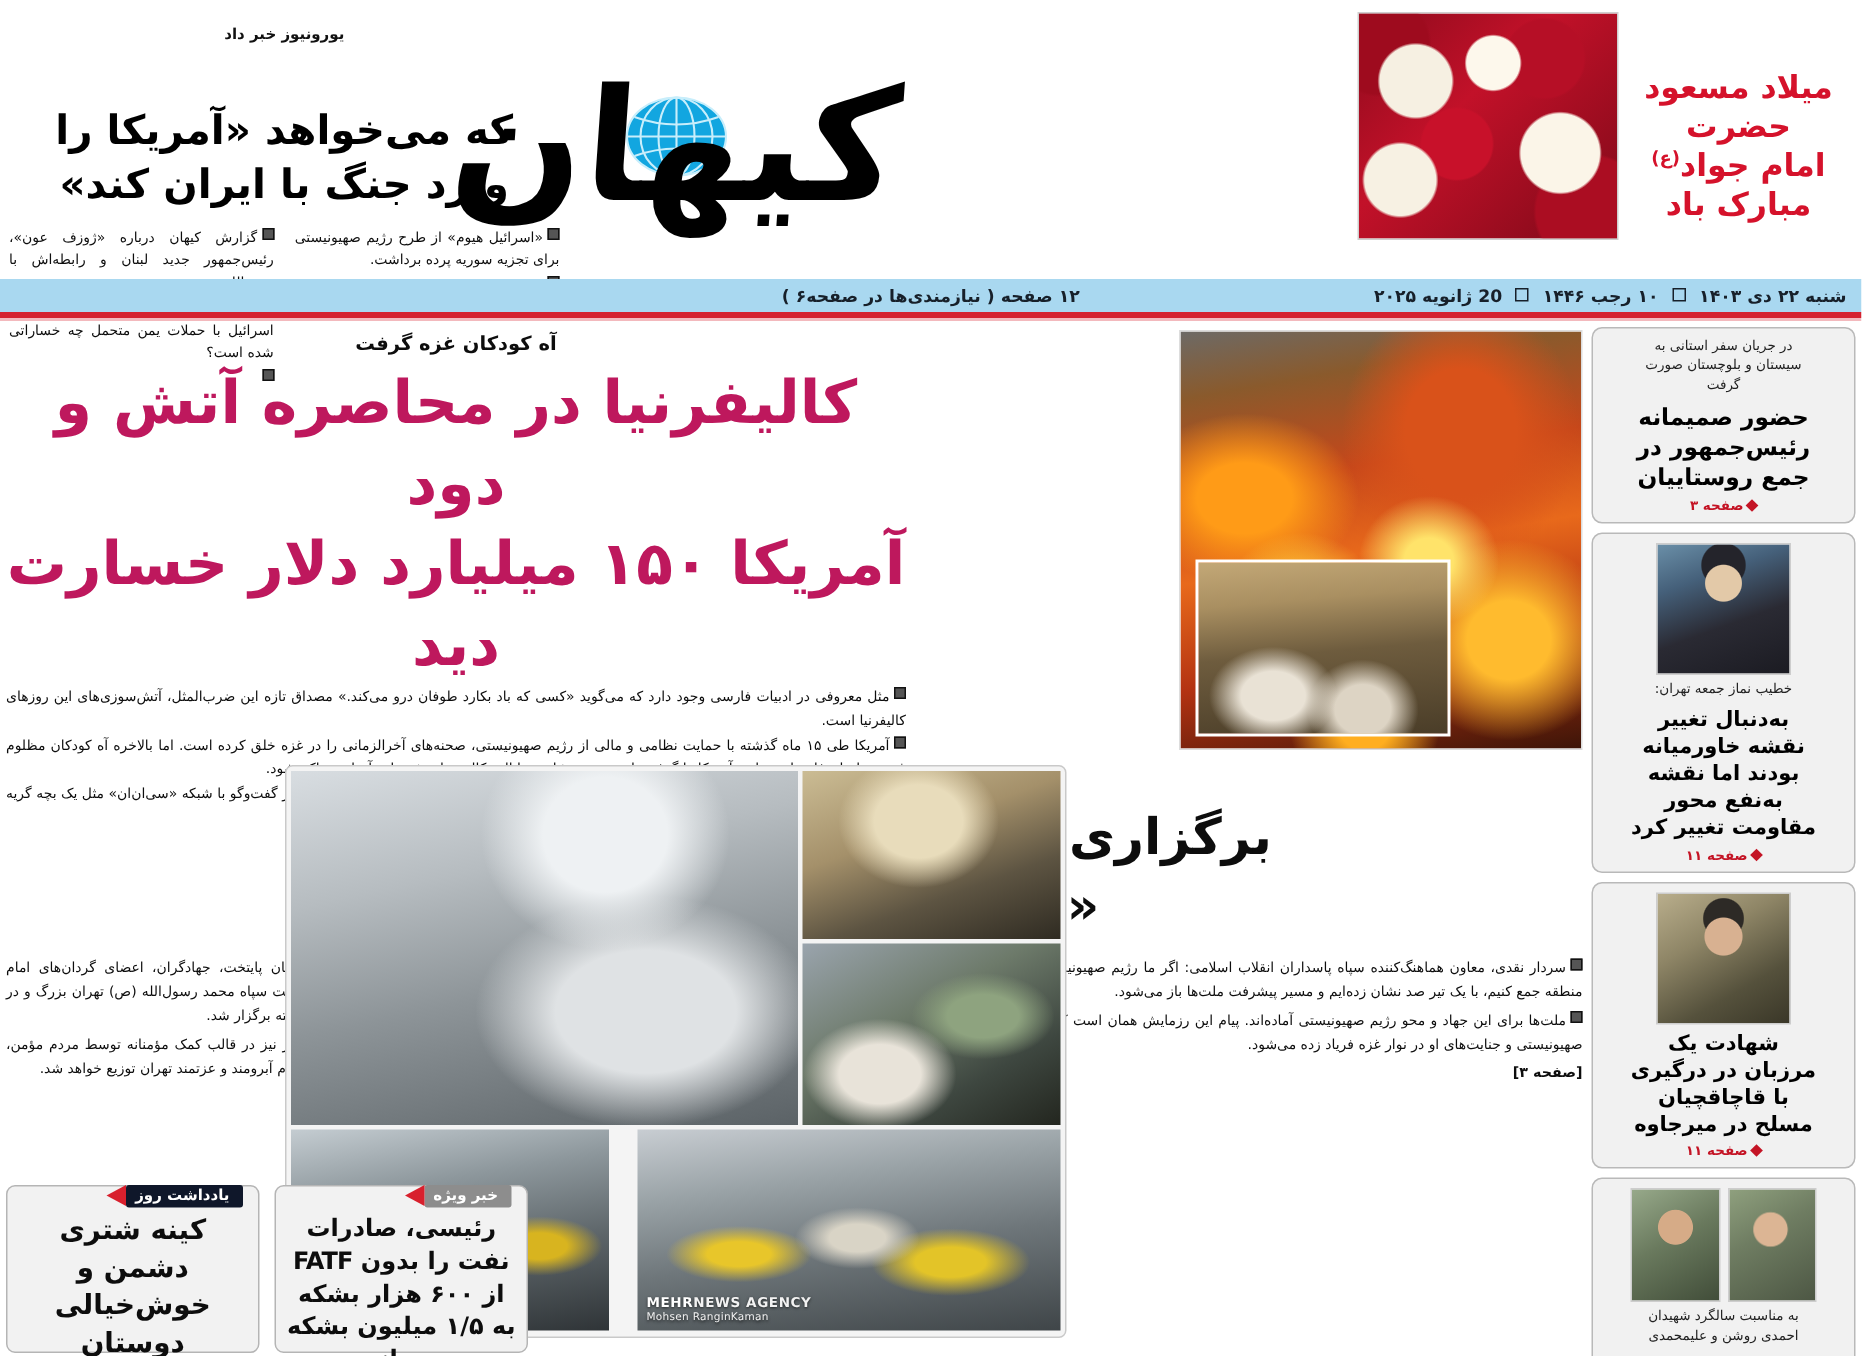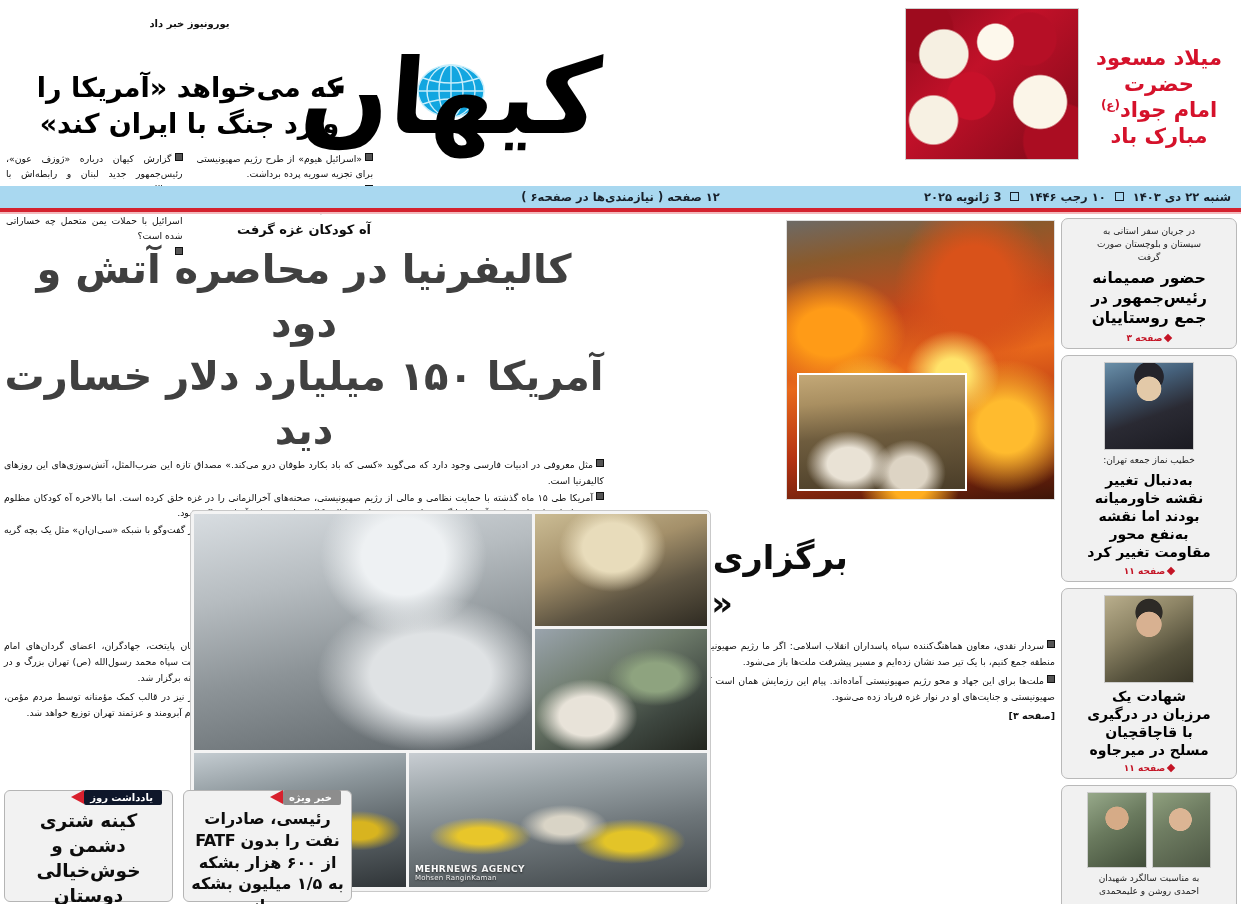--- a/index.html
+++ b/index.html
@@ -143,21 +143,21 @@
     border:2px solid #fff;overflow:hidden;
     background:
       radial-gradient(ellipse at 30% 78%, #e9e2d5 0 13%, rgba(233,226,213,0) 26%),
       radial-gradient(ellipse at 66% 86%, #ddd4c4 0 12%, rgba(221,212,196,0) 24%),
       linear-gradient(175deg,#c3a877 0%,#a98f61 24%,#6e5c3e 52%,#4a3d28 100%);
   }
   .leadtext{position:absolute;right:auto;left:0;top:0;width:600px;}
   .leadtext .kick{font-size:13px;font-weight:bold;text-align:center;margin:4px 0 6px;}
   .leadtext h2{
     margin:0;font-size:40px;line-height:1.34;font-weight:bold;text-align:center;
-    color:#404040;letter-spacing:-1.2px;
+    color:#be185d;letter-spacing:-1.2px;
   }
   .leadbul{margin-top:0;font-size:9.3px;line-height:1.68;text-align:justify;}
   .leadbul p{margin:0 0 1px;}
 
   
   .second{position:absolute;right:186px;left:4px;top:290px;height:280px;}
   .second .kick{font-size:13.5px;font-weight:bold;text-align:center;margin:4px 0 7px;}
   .second h2{
     margin:0;font-size:33.5px;line-height:1.38;font-weight:bold;text-align:center;
     letter-spacing:-1px;
@@ -168,21 +168,21 @@
 
   
   .collage{
     position:absolute;right:530px;left:190px;top:292px;height:382px;
     border:1px solid #c9c9c9;border-radius:5px;background:#f4f4f4;padding:3px;
     box-sizing:border-box;
   }
   .collage .row1{display:flex;gap:3px;height:236px;}
   .collage .c-left{width:172px;display:flex;flex-direction:column;gap:3px;}
   .collage .c-right{flex:1;}
-  .collage .row2{display:flex;gap:3px;height:134px;margin-top:3px;}
+  .collage .row2{display:flex;gap:19px;height:134px;margin-top:3px;}
   .cp{overflow:hidden;position:relative;}
   .cp-shrine{flex:0 0 112px;background:
       radial-gradient(ellipse at 45% 30%, #e8dcbb 0 22%, rgba(232,220,187,0) 40%),
       linear-gradient(160deg,#cbbc94 0%,#a4906a 38%,#5d5442 68%,#2f2b22 100%);}
   .cp-coffin{flex:1;background:
       radial-gradient(ellipse at 30% 72%, #e8e3d9 0 16%, rgba(232,227,217,0) 30%),
       radial-gradient(ellipse at 70% 40%, #8ea37f 0 14%, rgba(142,163,127,0) 28%),
       linear-gradient(150deg,#9aa4ad 0%,#6d7a6a 40%,#3e4740 72%,#23261f 100%);}
   .cp-missile{background:
       radial-gradient(ellipse at 62% 18%, #eef1f3 0 14%, rgba(238,241,243,0) 28%),
@@ -280,21 +280,21 @@
       </div>
     </div>
   </div>
 
   <div class="infobar">
     <span class="right">
       <span>شنبه ۲۲ دی ۱۴۰۳</span>
       <span class="sep"></span>
       <span>۱۰ رجب ۱۴۴۶</span>
       <span class="sep"></span>
-      <span>3 ژانویه ۲۰۲۵</span>
+      <span>20 ژانویه ۲۰۲۵</span>
     </span>
     <span class="mid">۱۲ صفحه ( نیازمندی‌ها در صفحه۶ )</span>
   </div>
   <div class="redrule"></div>
   <div class="redrule2"></div>
 
   <div class="body">
 
     <div class="sidebar">
 

